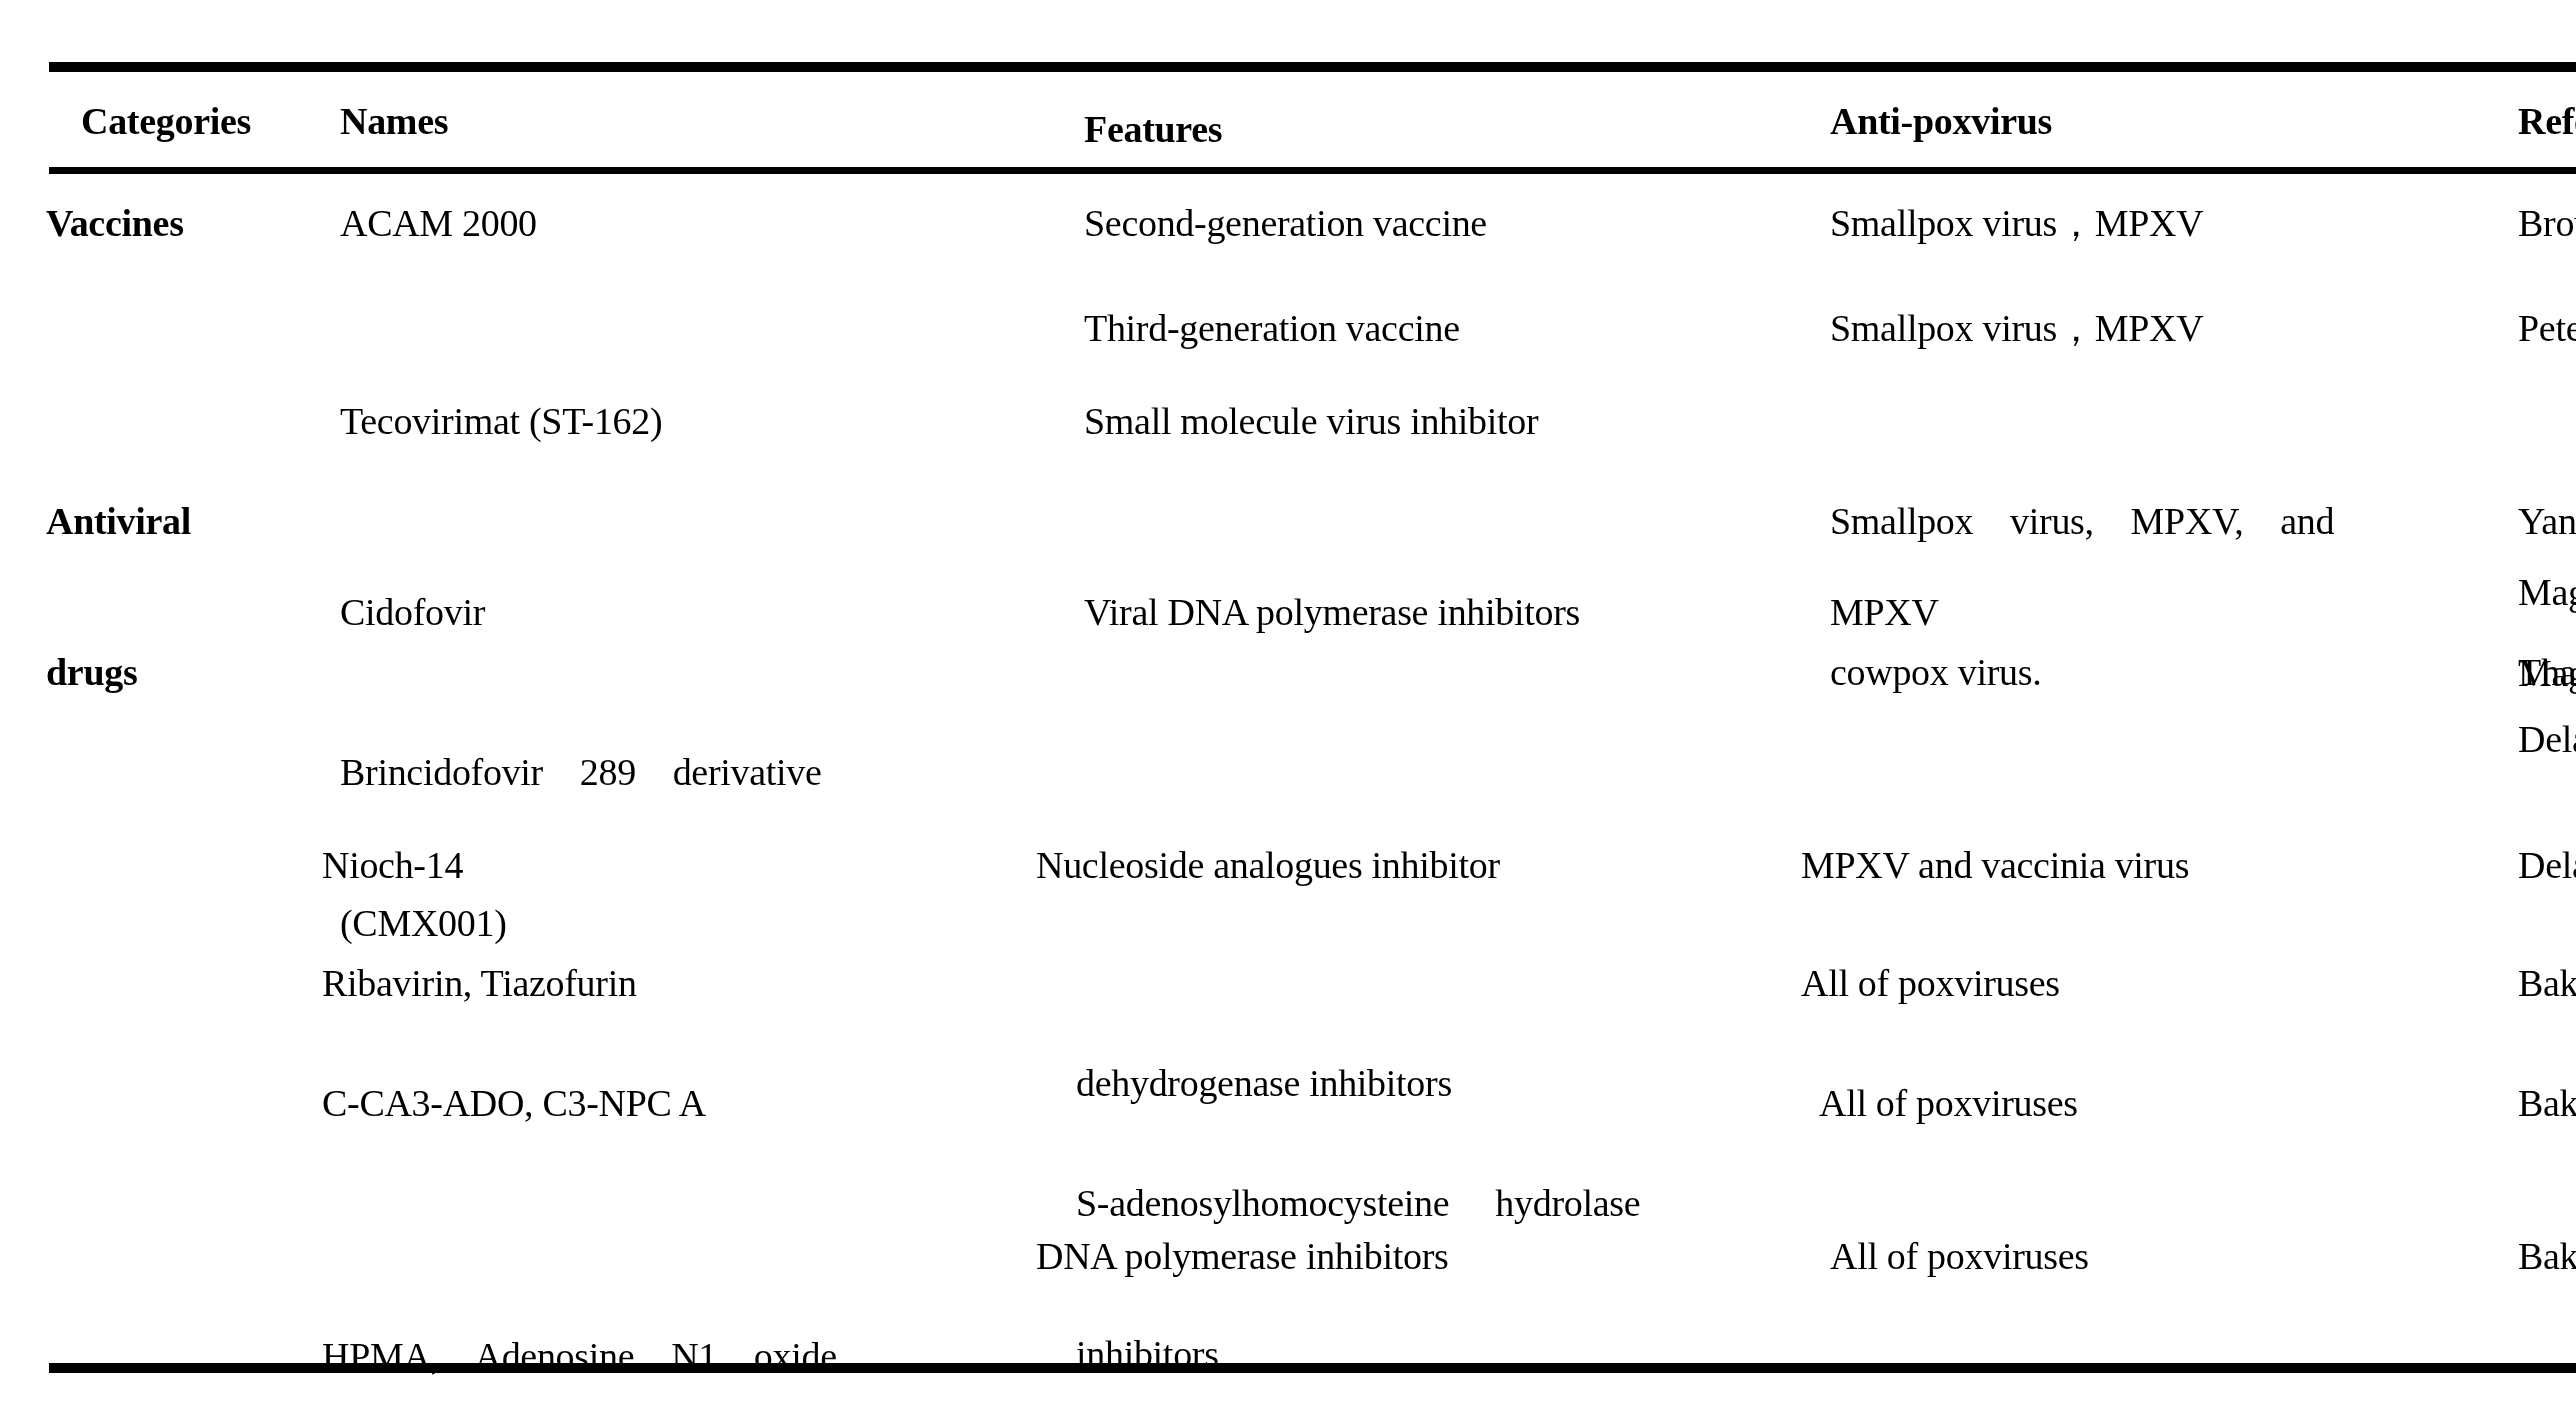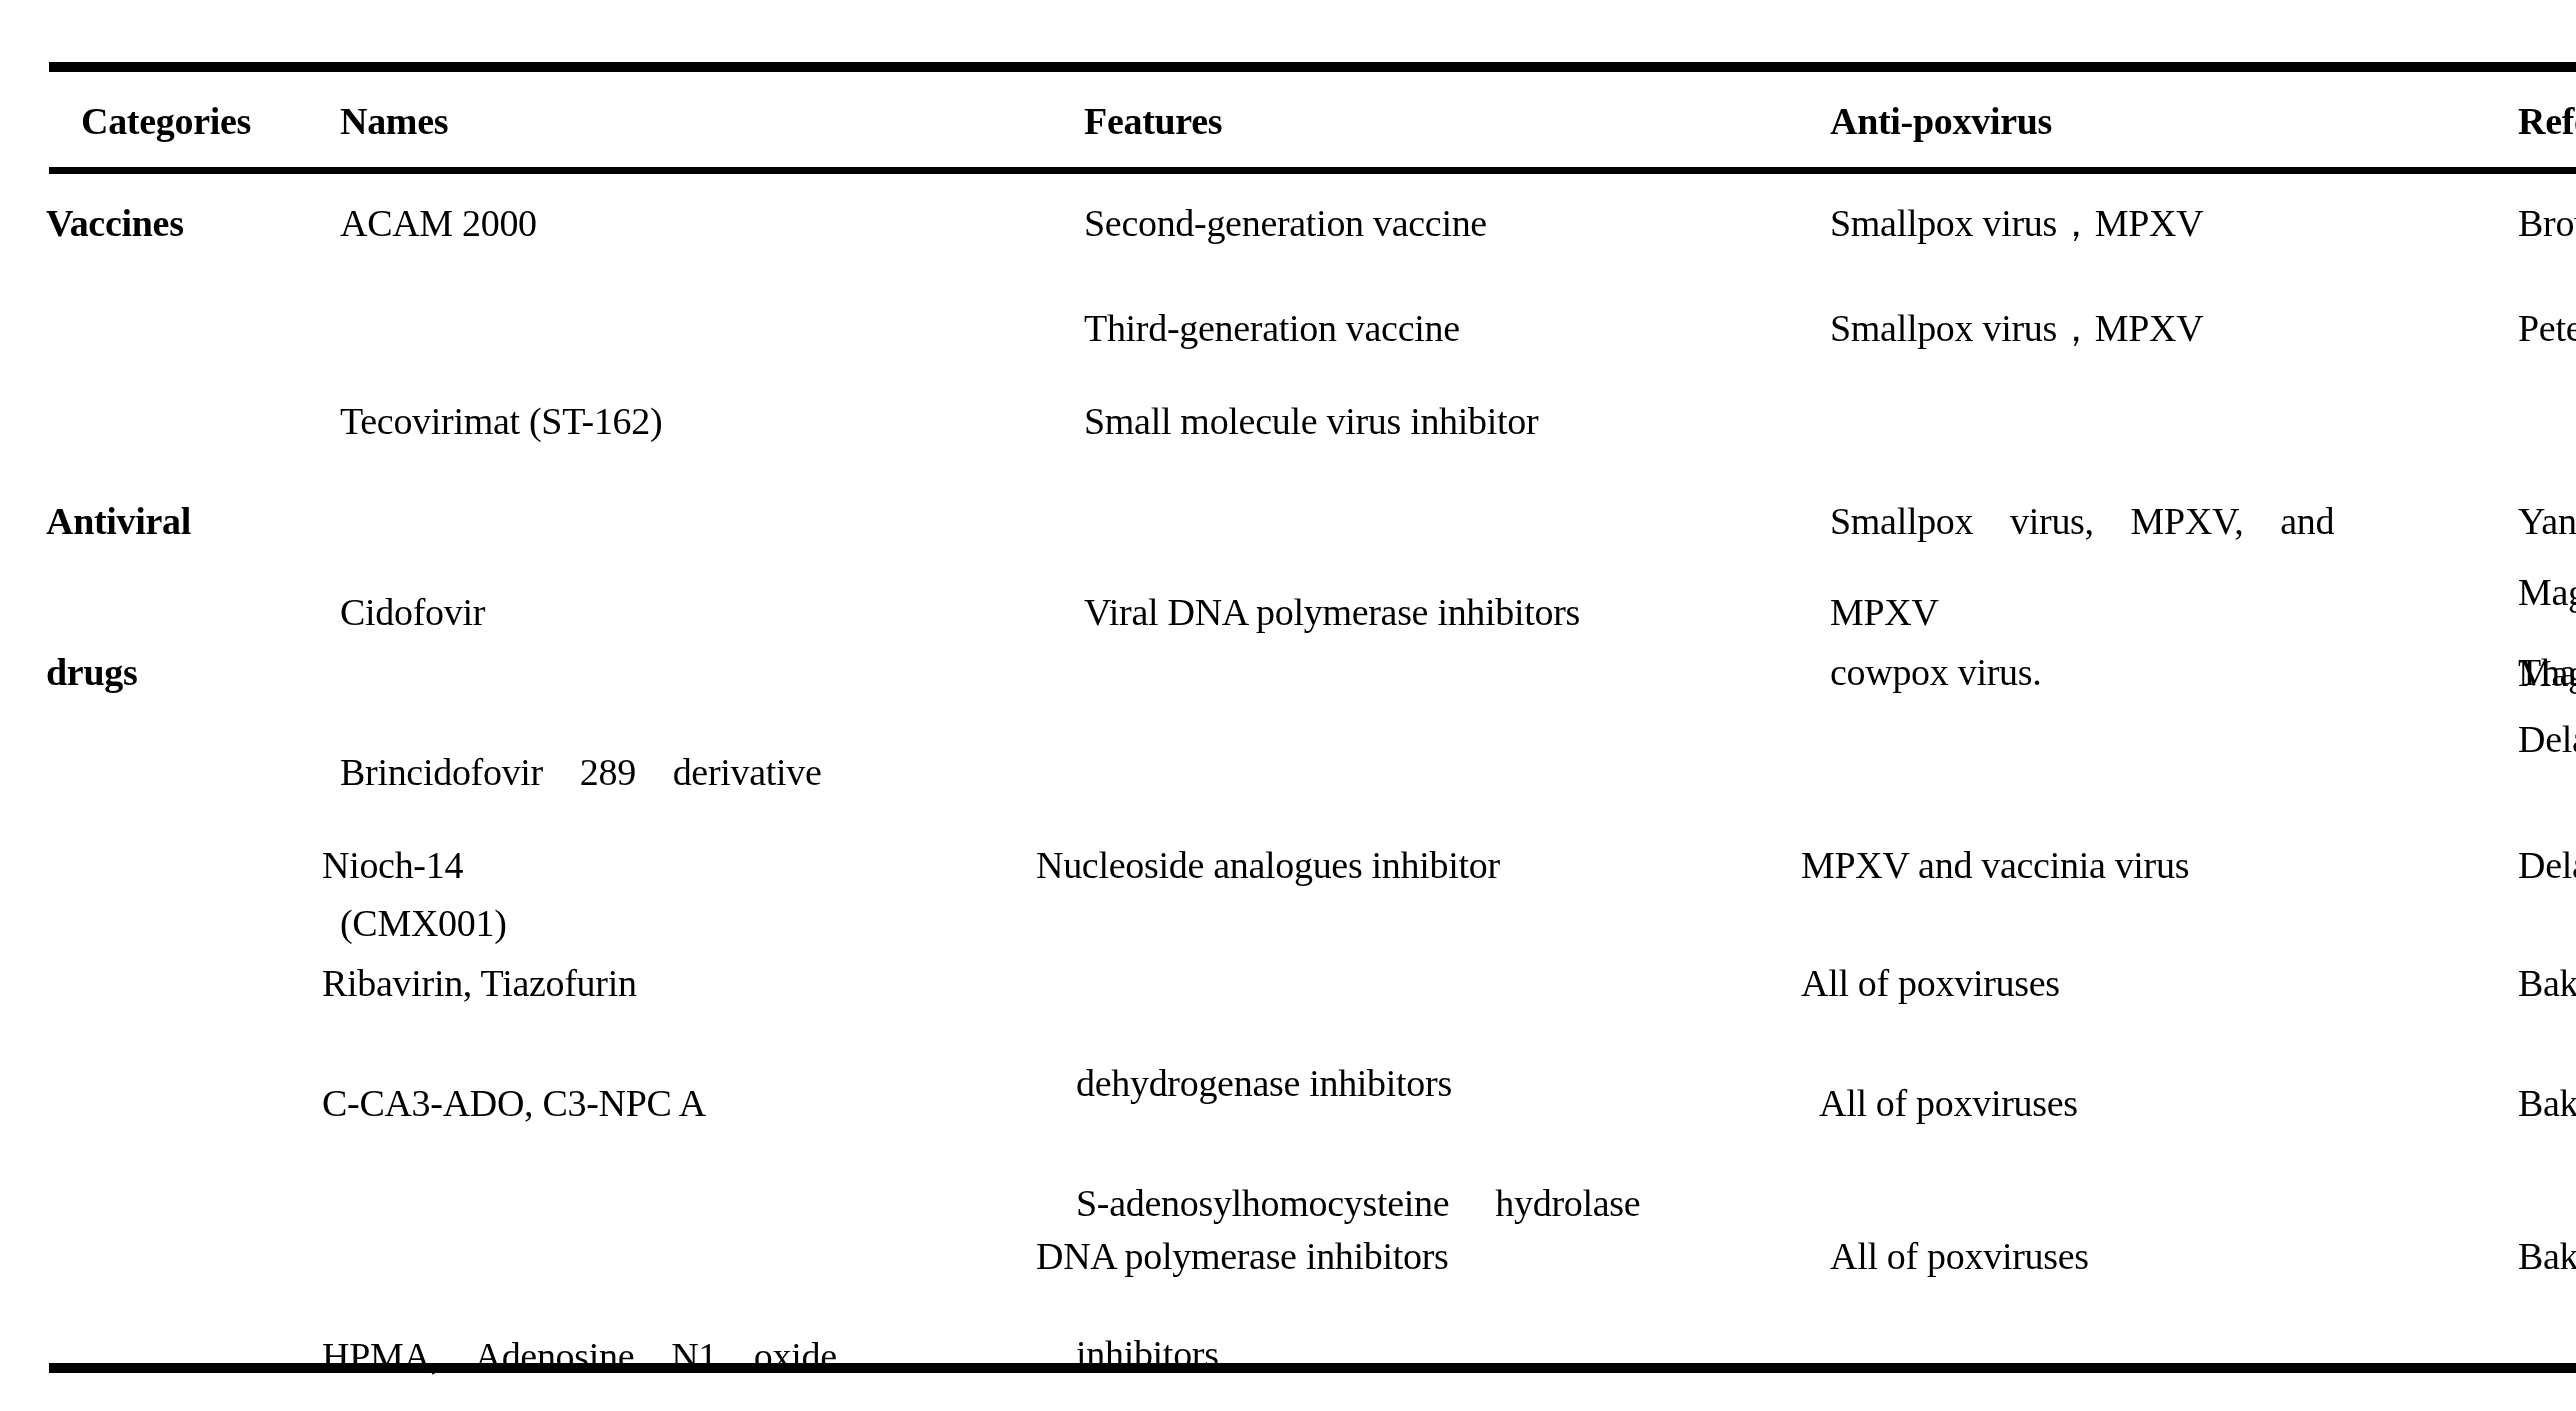--- a/index.html
+++ b/index.html
@@ -37,21 +37,21 @@
     font-size: 38px;
     line-height: 1.32;
     letter-spacing: -0.3px;
     white-space: pre-wrap;
   }
   .cell.bold { font-weight: bold; }
 
   
   .h-categories { left: 81px;  top: 96px; }
   .h-names      { left: 340px;  top: 96px; }
-  .h-features   { left: 1084px; top: 96px; }
+  .h-features   { left: 1084px; top: 104px; }
   .h-anti       { left: 1830px; top: 96px; }
   .h-reference  { left: 2518px; top: 96px; }
 
   
   .c-cat  { left: 46px;   width: 278px; }
   .c-nam  { left: 340px;  width: 711px; }
   .c-fea  { left: 1084px; width: 726px; }
   .c-ant  { left: 1830px; width: 670px; }
   .c-ref  { left: 2518px; width: 556px; }
 

